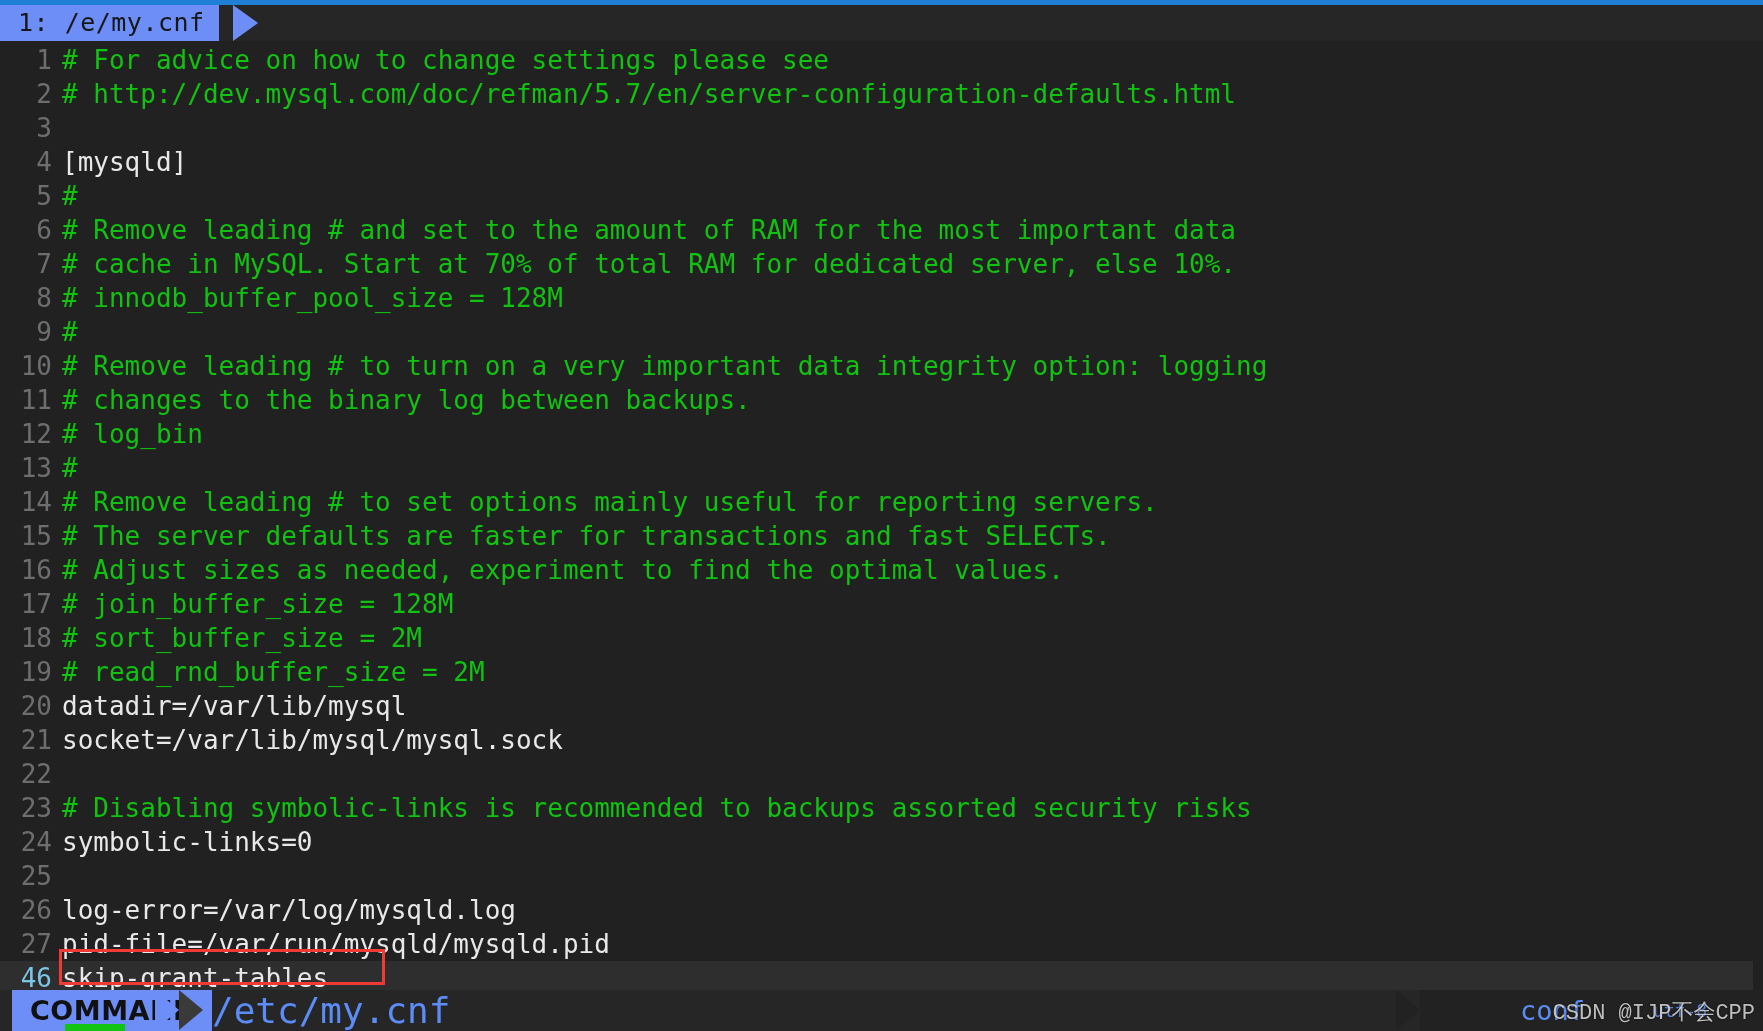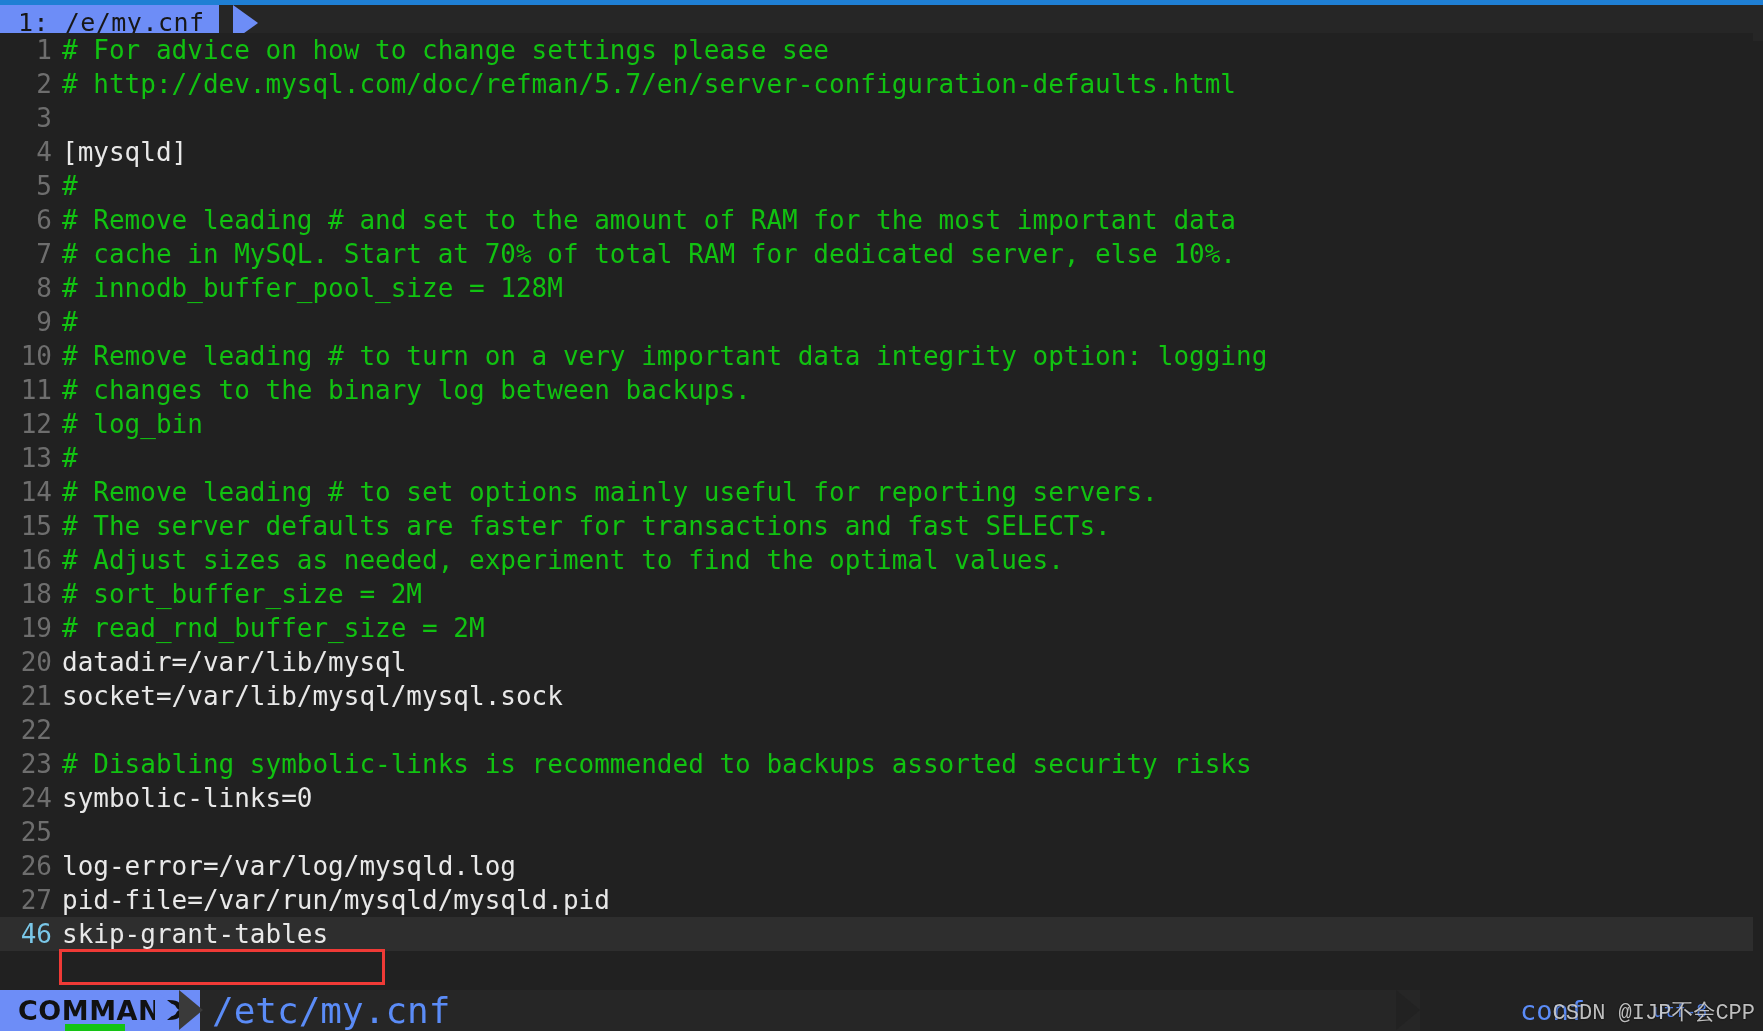--- a/index.html
+++ b/index.html
@@ -53,21 +53,21 @@
     left: 233px;
     width: 0; height: 0;
     border-top: 18px solid transparent;
     border-bottom: 18px solid transparent;
     border-left: 25px solid #6d8df7;
   }
 
   
   .editor {
     position: absolute;
-    top: 33px; left: 0;
+    top: 43px; left: 0;
     width: 1753px;
     height: 949px;
     background: #212121;
     overflow: hidden;
   }
   .code-line {
     position: relative;
     height: 34px;
     line-height: 34px;
     white-space: pre;
@@ -112,21 +112,21 @@
   .statusline {
     position: absolute;
     left: 0;
     top: 990px;
     width: 1763px;
     height: 41px;
     background: #262626;
   }
   .mode-block {
     position: absolute;
-    left: 0; top: 0;
+    left: 12px; top: 0;
     height: 41px;
     background: #6d8df7;
     color: #111;
     font-weight: bold;
     font-size: 27px;
     line-height: 41px;
     padding: 0 16px 0 18px;
     white-space: nowrap;
     font-family: "DejaVu Sans", sans-serif;
     letter-spacing: 0.5px;
@@ -236,20 +236,21 @@
       <div class="code-line"><span class="lnum">7</span><span class="ltext c-comment"># cache in MySQL. Start at 70% of total RAM for dedicated server, else 10%.</span></div>
       <div class="code-line"><span class="lnum">8</span><span class="ltext c-comment"># innodb_buffer_pool_size = 128M</span></div>
       <div class="code-line"><span class="lnum">9</span><span class="ltext c-comment">#</span></div>
       <div class="code-line"><span class="lnum">10</span><span class="ltext c-comment"># Remove leading # to turn on a very important data integrity option: logging</span></div>
       <div class="code-line"><span class="lnum">11</span><span class="ltext c-comment"># changes to the binary log between backups.</span></div>
       <div class="code-line"><span class="lnum">12</span><span class="ltext c-comment"># log_bin</span></div>
       <div class="code-line"><span class="lnum">13</span><span class="ltext c-comment">#</span></div>
       <div class="code-line"><span class="lnum">14</span><span class="ltext c-comment"># Remove leading # to set options mainly useful for reporting servers.</span></div>
       <div class="code-line"><span class="lnum">15</span><span class="ltext c-comment"># The server defaults are faster for transactions and fast SELECTs.</span></div>
       <div class="code-line"><span class="lnum">16</span><span class="ltext c-comment"># Adjust sizes as needed, experiment to find the optimal values.</span></div>
+      <div class="code-line"><span class="lnum">17</span><span class="ltext c-comment"># join_buffer_size = 128M</span></div>
       <div class="code-line"><span class="lnum">18</span><span class="ltext c-comment"># sort_buffer_size = 2M</span></div>
       <div class="code-line"><span class="lnum">19</span><span class="ltext c-comment"># read_rnd_buffer_size = 2M</span></div>
       <div class="code-line"><span class="lnum">20</span><span class="ltext c-plain">datadir=/var/lib/mysql</span></div>
       <div class="code-line"><span class="lnum">21</span><span class="ltext c-plain">socket=/var/lib/mysql/mysql.sock</span></div>
       <div class="code-line"><span class="lnum">22</span><span class="ltext c-plain"></span></div>
       <div class="code-line"><span class="lnum">23</span><span class="ltext c-comment"># Disabling symbolic-links is recommended to backups assorted security risks</span></div>
       <div class="code-line"><span class="lnum">24</span><span class="ltext c-plain">symbolic-links=0</span></div>
       <div class="code-line"><span class="lnum">25</span><span class="ltext c-plain"></span></div>
       <div class="code-line"><span class="lnum">26</span><span class="ltext c-plain">log-error=/var/log/mysqld.log</span></div>
       <div class="code-line"><span class="lnum">27</span><span class="ltext c-plain">pid-file=/var/run/mysqld/mysqld.pid</span></div>

